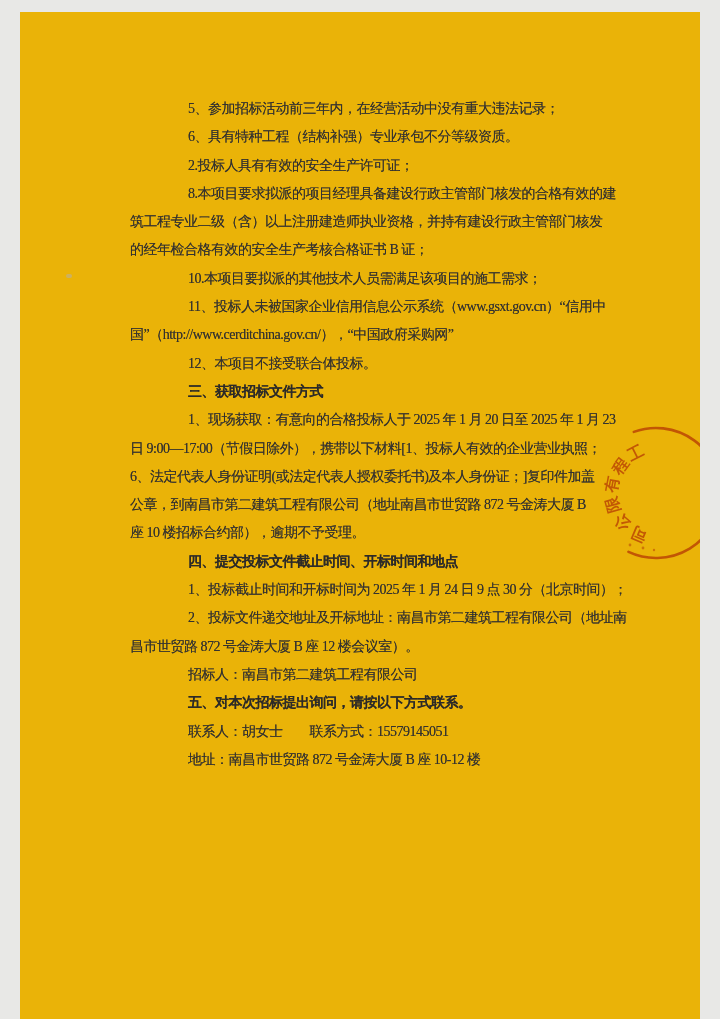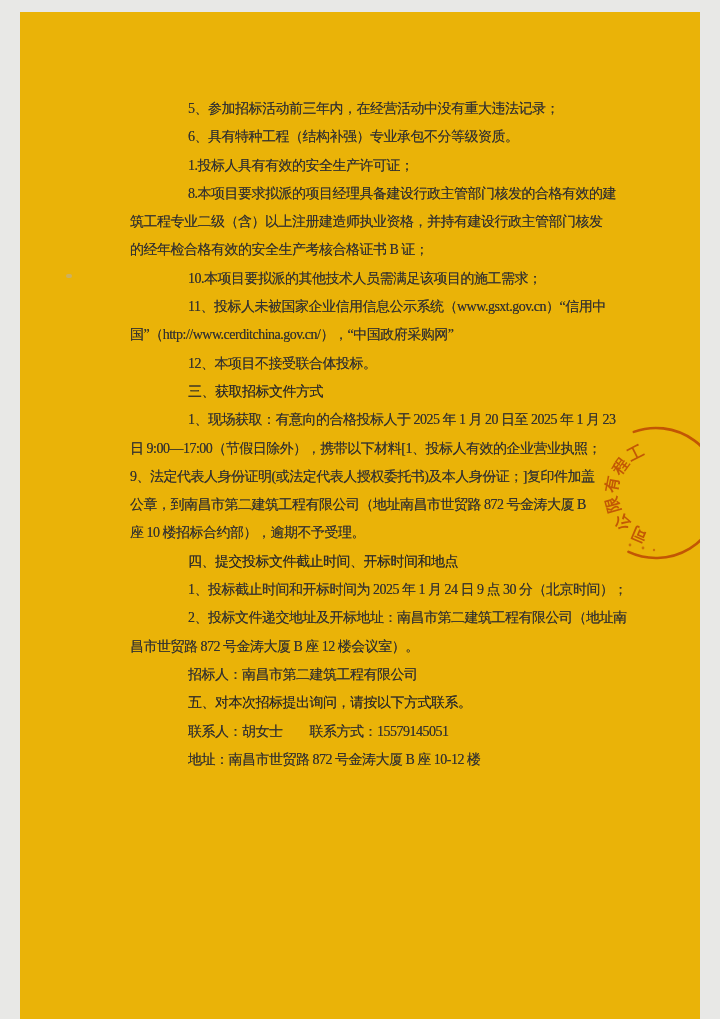--- a/index.html
+++ b/index.html
@@ -19,21 +19,21 @@
     height:28.3px;
     line-height:28.3px;
     font-size:14px;
     letter-spacing:-0.5px;
     color:#34322f;
     white-space:pre;
     text-shadow:0 0 0.6px rgba(55,52,48,.75);
   }
   .indent{padding-left:168px;}
   .flush{padding-left:110px;}
-  .heading{padding-left:168px;font-weight:400;color:#2c2a27;}
+  .heading{padding-left:168px;font-weight:700;color:#2c2a27;}
   .seal{
     position:absolute;
     left:556px;top:401px;
     width:170px;height:160px;
     mix-blend-mode:multiply;
     opacity:.88;
     filter:blur(.35px);
   }
   .smudge{
     position:absolute;
@@ -45,32 +45,32 @@
   }
 </style>
 </head>
 <body>
 
 <div class="page">
 
   <div class="content">
     <div class="line indent">5、参加招标活动前三年内，在经营活动中没有重大违法记录；</div>
     <div class="line indent">6、具有特种工程（结构补强）专业承包不分等级资质。</div>
-    <div class="line indent">1.投标人具有有效的安全生产许可证；</div>
+    <div class="line indent">2.投标人具有有效的安全生产许可证；</div>
     <div class="line indent">8.本项目要求拟派的项目经理具备建设行政主管部门核发的合格有效的建</div>
     <div class="line flush">筑工程专业二级（含）以上注册建造师执业资格，并持有建设行政主管部门核发</div>
     <div class="line flush">的经年检合格有效的安全生产考核合格证书 B 证；</div>
     <div class="line indent">10.本项目要拟派的其他技术人员需满足该项目的施工需求；</div>
     <div class="line indent">11、投标人未被国家企业信用信息公示系统（www.gsxt.gov.cn）“信用中</div>
     <div class="line flush">国”（http://www.cerditchina.gov.cn/），“中国政府采购网”</div>
     <div class="line indent">12、本项目不接受联合体投标。</div>
     <div class="line heading">三、获取招标文件方式</div>
     <div class="line indent">1、现场获取：有意向的合格投标人于 2025 年 1 月 20 日至 2025 年 1 月 23</div>
     <div class="line flush">日 9:00—17:00（节假日除外），携带以下材料[1、投标人有效的企业营业执照；</div>
-    <div class="line flush">9、法定代表人身份证明(或法定代表人授权委托书)及本人身份证；]复印件加盖</div>
+    <div class="line flush">6、法定代表人身份证明(或法定代表人授权委托书)及本人身份证；]复印件加盖</div>
     <div class="line flush">公章，到南昌市第二建筑工程有限公司（地址南昌市世贸路 872 号金涛大厦 B</div>
     <div class="line flush">座 10 楼招标合约部），逾期不予受理。</div>
     <div class="line heading">四、提交投标文件截止时间、开标时间和地点</div>
     <div class="line indent">1、投标截止时间和开标时间为 2025 年 1 月 24 日 9 点 30 分（北京时间）；</div>
     <div class="line indent">2、投标文件递交地址及开标地址：南昌市第二建筑工程有限公司（地址南</div>
     <div class="line flush">昌市世贸路 872 号金涛大厦 B 座 12 楼会议室）。</div>
     <div class="line indent">招标人：南昌市第二建筑工程有限公司</div>
     <div class="line heading">五、对本次招标提出询问，请按以下方式联系。</div>
     <div class="line indent">联系人：胡女士　　联系方式：15579145051</div>
     <div class="line indent">地址：南昌市世贸路 872 号金涛大厦 B 座 10-12 楼</div>

